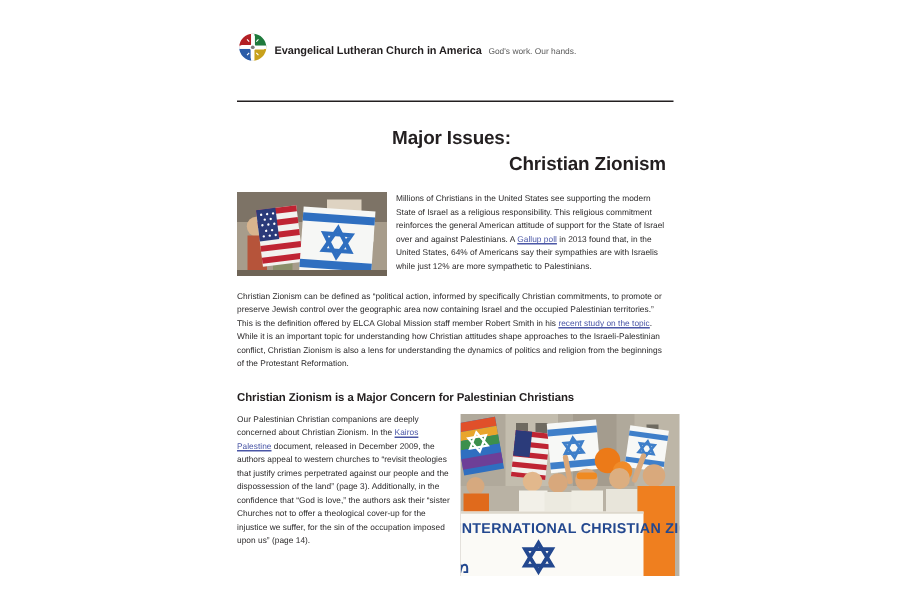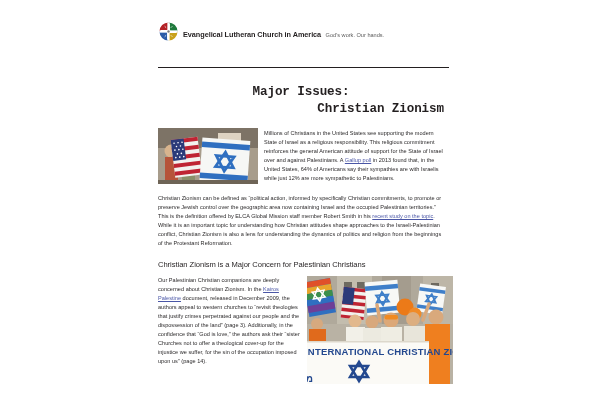--- a/index.html
+++ b/index.html
@@ -93,21 +93,20 @@
   
   .doc-title {
     margin: 0;
     padding: 12px 8px 0 8px;
     text-align: center;
     font-size: 12.6px;
     font-weight: bold;
     line-height: 1.38;
     letter-spacing: -0.1px;
     color: #231f20;
-    font-family: Liberation Mono, monospace;
   }
   .doc-title .l2 { display: block; text-align: right; }
 
   
   .content { padding: 0 8px 0 8px; }
 
   p.body {
     margin: 0;
     font-size: 5.55px;
     line-height: 1.62;
@@ -136,21 +135,21 @@
     flex: 0 0 auto;
   }
   .photo-flags { width: 100px; height: 56px; }
 
   .para-block { margin-top: 10px; }
 
   
   h2.section-head {
     margin: 12px 0 0 0;
     font-size: 7.6px;
-    font-weight: normal;
+    font-weight: bold;
     letter-spacing: -0.05px;
     color: #231f20;
   }
 
   .lower {
     margin-top: 7px;
     display: flex;
     align-items: flex-start;
     gap: 7px;
   }

